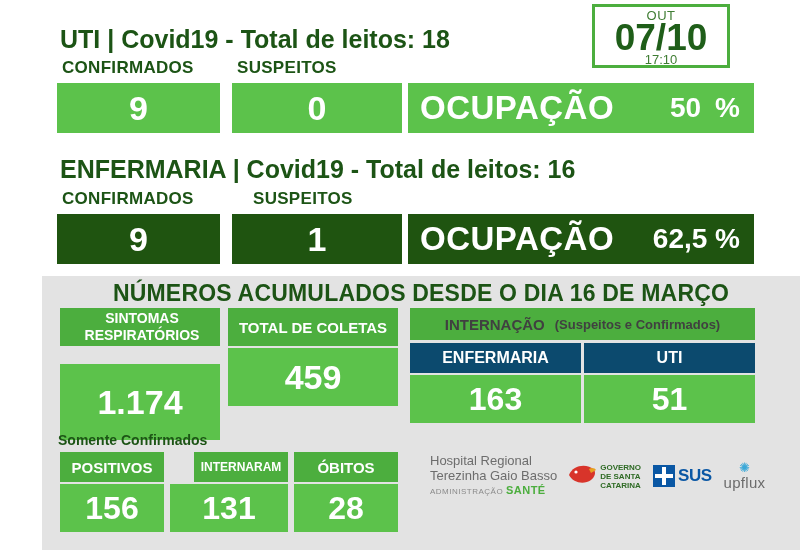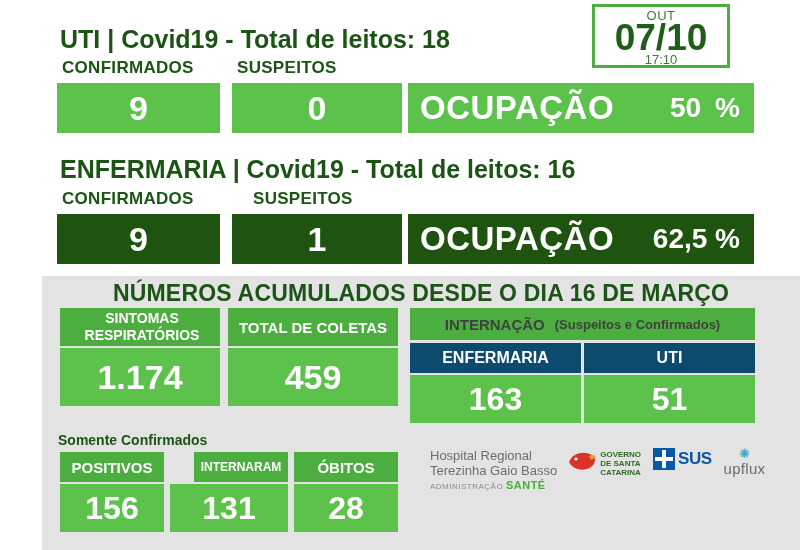--- a/index.html
+++ b/index.html
@@ -209,21 +209,21 @@
   }
 
   
   .footer {
     position: absolute;
     left: 430px;
     top: 448px;
     width: 350px;
     height: 56px;
     display: flex;
-    align-items: flex-start;
+    align-items: center;
   }
   .hosp-name {
     font-size: 13px;
     color: #6d6d6d;
     line-height: 15px;
     text-align: left;
   }
   .hosp-name .adm {
     font-size: 8px;
     letter-spacing: 0.5px;
@@ -324,21 +324,21 @@
   <div class="occup dark" style="left:408px; top:214px; width:346px; height:50px; padding:0 14px 0 12px;">
     <span class="word">OCUPAÇÃO</span>
     <span class="val">62,5 %</span>
   </div>
 
   <div class="acc-panel"></div>
   <div class="acc-title">NÚMEROS ACUMULADOS DESDE O DIA 16 DE MARÇO</div>
 
   <div class="card" style="left:60px; top:308px; width:160px;">
     <div class="head two-line">SINTOMAS RESPIRATÓRIOS</div>
-    <div class="body" style="height:58px; font-size:34px; margin-top:2px;">1.174</div>
+    <div class="body" style="height:76px; font-size:34px; margin-top:18px;">1.174</div>
   </div>
 
   <div class="card" style="left:228px; top:308px; width:170px;">
     <div class="head">TOTAL DE COLETAS</div>
     <div class="body" style="height:58px; font-size:34px; margin-top:2px;">459</div>
   </div>
 
   <div class="intern-wrap">
     <div class="intern-head">
       <span>INTERNAÇÃO</span>

